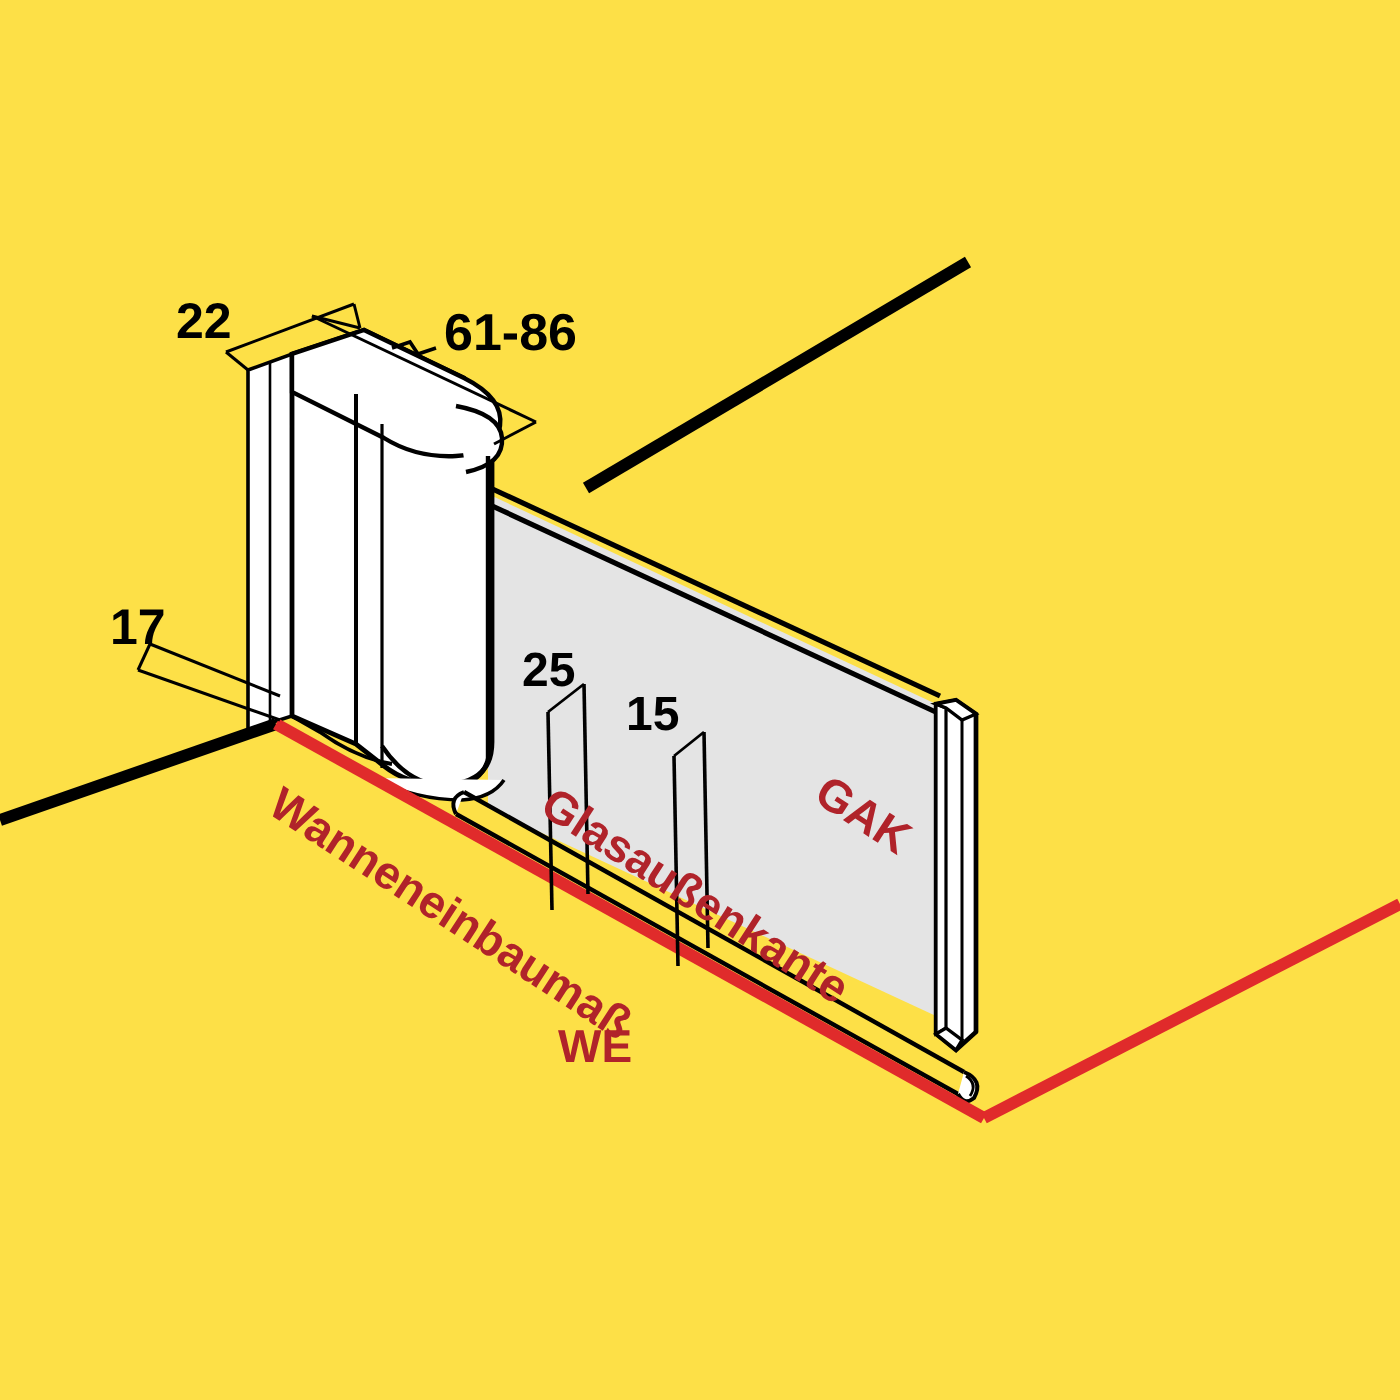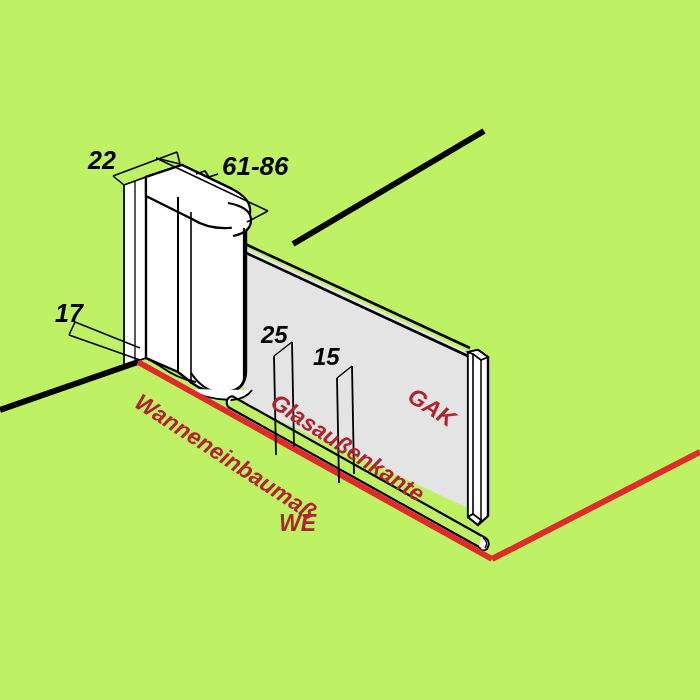--- a/index.html
+++ b/index.html
@@ -10,22 +10,21 @@
   body {
     width: 700px;
     height: 700px;
     font-family: "Liberation Sans", sans-serif;
     overflow: hidden;
   }
   #drawing-root {
     position: relative;
     width: 700px;
     height: 700px;
-    background: #bef264;
-    font-style: italic;
+    background: #fde047;
   }
   svg.technical-drawing {
     position: absolute;
     top: 0;
     left: 0;
     width: 700px;
     height: 700px;
     display: block;
   }
   .dim-text {

